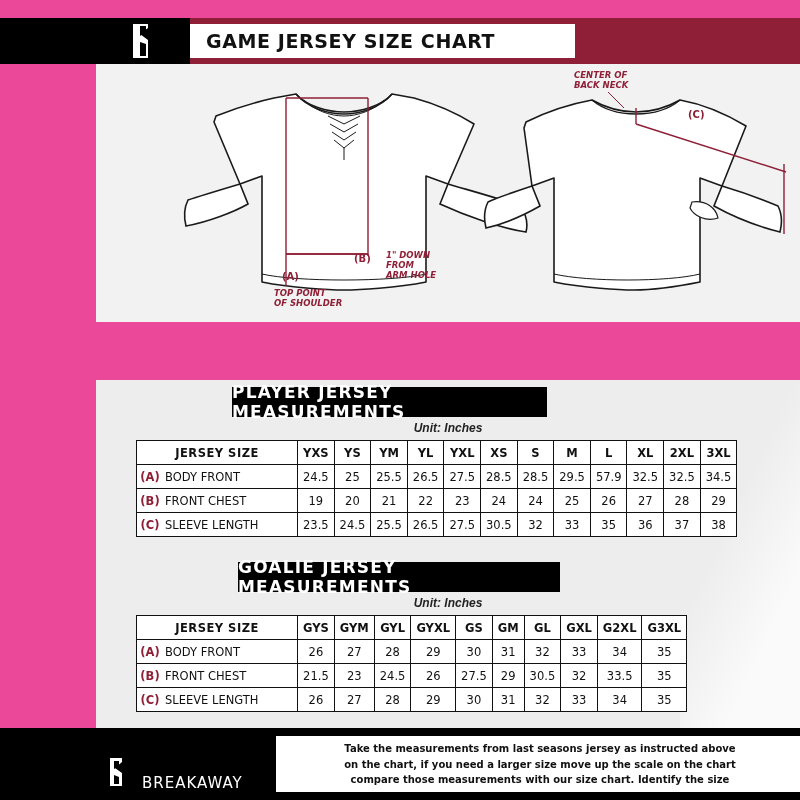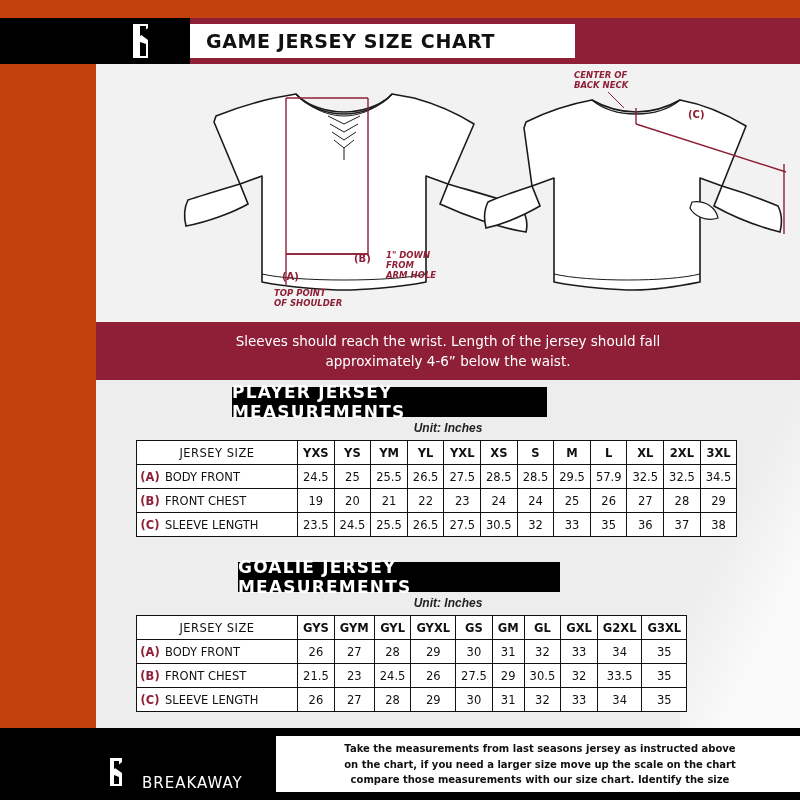--- a/index.html
+++ b/index.html
@@ -1,17 +1,17 @@
 <!DOCTYPE html>
 <html><head>
 <meta charset="utf-8">
 <style>
   html,body{margin:0;padding:0;background:#000;}
   body{width:800px;height:800px;font-family:"Liberation Sans",sans-serif;overflow:hidden;}
-  .page{position:relative;width:800px;height:800px;background:#c2410c;}
+  .page{position:relative;width:800px;height:800px;background:#ec4899;}
 
   
   .header{position:absolute;left:0;top:18px;width:800px;height:46px;background:#000;}
   .hdr-maroon{position:absolute;left:96px;top:18px;width:704px;height:46px;background:#8e1f36;}
   .hdr-logo-box{position:absolute;left:96px;top:18px;width:94px;height:46px;background:#000;}
   .hdr-title-box{position:absolute;left:190px;top:24px;width:385px;height:34px;background:#fff;display:flex;align-items:center;}
   .hdr-title{font-size:19px;font-weight:bold;letter-spacing:.6px;color:#111;padding-left:16px;font-family:"DejaVu Sans",sans-serif;}
 
   
   .illus{position:absolute;left:96px;top:64px;width:704px;height:258px;background:#f2f2f2;}
@@ -35,21 +35,21 @@
   .unit{position:absolute;width:704px;left:96px;text-align:center;font-size:12px;font-style:italic;font-weight:bold;color:#222;}
   #unit1{top:421px;}
   #unit2{top:596px;}
 
   table.sz{position:absolute;border-collapse:collapse;background:#fff;}
   table.sz td{border:1px solid #111;font-size:11.5px;color:#111;height:23px;padding:0 5px;text-align:center;
         font-family:"DejaVu Sans",sans-serif;}
   table.sz td.tag{color:#8e1f36;font-weight:bold;width:22px;padding:0 2px;text-align:center;border-right:none;}
   table.sz td.lbl2{border-left:none;text-align:left;font-weight:normal;padding-left:2px;}
   table.sz td.hdr{font-weight:bold;}
-  table.sz td.szname{font-weight:normal;letter-spacing:.5px;}
+  table.sz td.szname{font-weight:bold;letter-spacing:.5px;}
   #player-table{left:136px;top:440px;}
   #goalie-table{left:136px;top:615px;}
 
   
   .footer{position:absolute;left:0;top:728px;width:800px;height:72px;background:#000;}
   .footer-logo{position:absolute;left:96px;top:736px;width:180px;height:56px;display:flex;align-items:flex-end;}
   .footer-white{position:absolute;left:276px;top:736px;width:524px;height:56px;background:#fff;}
   .footer-txt{position:absolute;left:284px;top:741px;width:512px;color:#111;font-size:10px;line-height:15.5px;
         font-weight:bold;font-family:"DejaVu Sans",sans-serif;text-align:center;}
   .brand-txt{color:#fff;font-size:15px;letter-spacing:1px;font-family:"DejaVu Sans",sans-serif;margin-left:6px;}
@@ -133,26 +133,20 @@
       </g>
       <g fill="#8e1f36" font-family="DejaVu Sans, sans-serif" font-weight="bold">
         <text x="478" y="14" font-size="8.5" font-style="italic">CENTER OF</text>
         <text x="478" y="24" font-size="8.5" font-style="italic">BACK NECK</text>
         <line x1="512" y1="28" x2="528" y2="44" stroke="#8e1f36" stroke-width="1"></line>
         <text x="592" y="54" font-size="10">(C)</text>
       </g>
     </svg>
   </div>
 
-  <div class="band">
-    <div>
-      <span>Sleeves should reach the wrist. Length of the jersey should fall</span><br>
-      <span>approximately 4-6” below the waist.</span>
-    </div>
-  </div>
 
   <div class="body-light"></div>
 
   <div class="sect-title" id="player-title">
     <span>PLAYER JERSEY MEASUREMENTS</span>
   </div>
   <div class="unit" id="unit1">Unit: Inches</div>
   <table class="sz" id="player-table">
       <tbody id="player-body">
         <tr>

